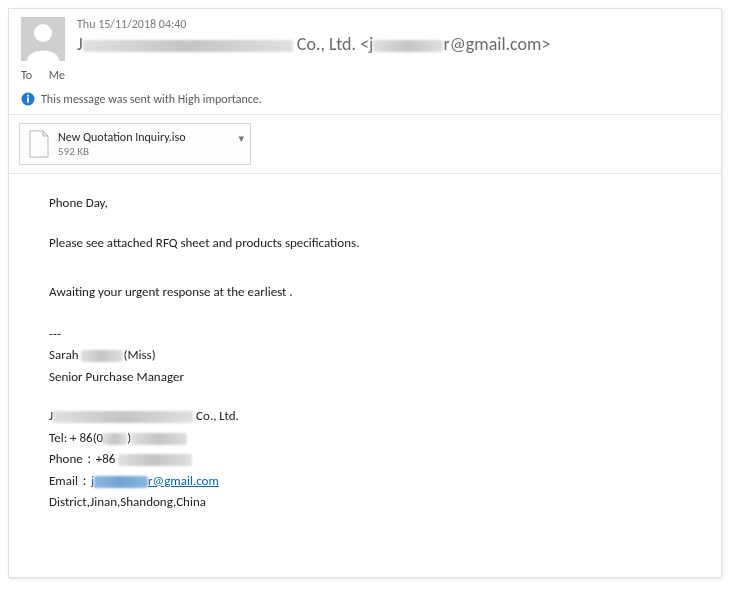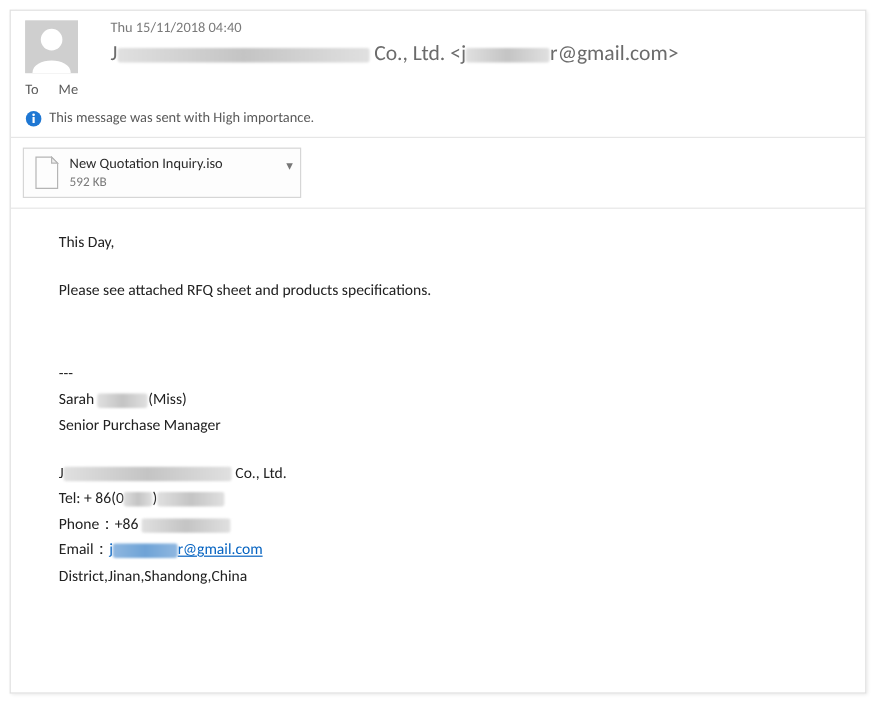--- a/index.html
+++ b/index.html
@@ -19,21 +19,21 @@
     .email-container {
       border: 1px solid #e0e0e0;
       background: #ffffff;
       box-shadow: 1px 1px 3px rgba(0,0,0,0.1);
       height: 570px;
       overflow: hidden;
     }
     .header-section {
       padding: 8px 12px 6px 12px;
       display: flex;
-      gap: 27px;
+      gap: 12px;
     }
     .avatar-wrap {
       flex-shrink: 0;
     }
     .avatar-icon {
       width: 44px;
       height: 44px;
       background: #d0d0d0;
     }
     .avatar-icon svg {
@@ -209,24 +209,25 @@
         <div class="attach-name">New Quotation Inquiry.iso</div>
         <div class="attach-size">592 KB</div>
       </div>
       <span class="attach-menu">▾</span>
     </div>
   </div>
 
   <div class="divider"></div>
 
   <div class="body-content">
-    <p>This Day,</p>
+    <p>Phone Day,</p>
     <div class="para-gap"></div>
     <p>Please see attached RFQ sheet and products specifications.</p>
     <div class="para-gap-lg"></div>
+    <p>Awaiting  your urgent response at the earliest .</p>
     <div class="para-gap"></div>
     <p class="sig-sep">---</p>
     <p>
       <span>Sarah </span><span class="redacted" style="width:42px"></span><span>(Miss)</span>
     </p>
     <p>Senior Purchase Manager</p>
     <div class="para-gap"></div>
     <p>
       <span>J</span><span class="redacted" style="width:140px"></span><span> Co., Ltd.</span>
     </p>

